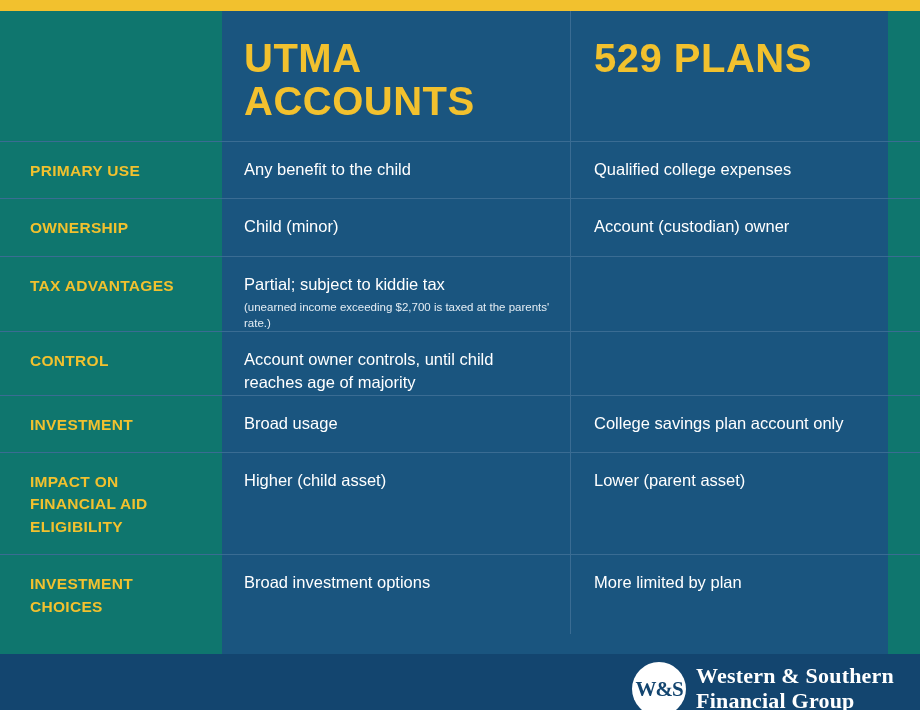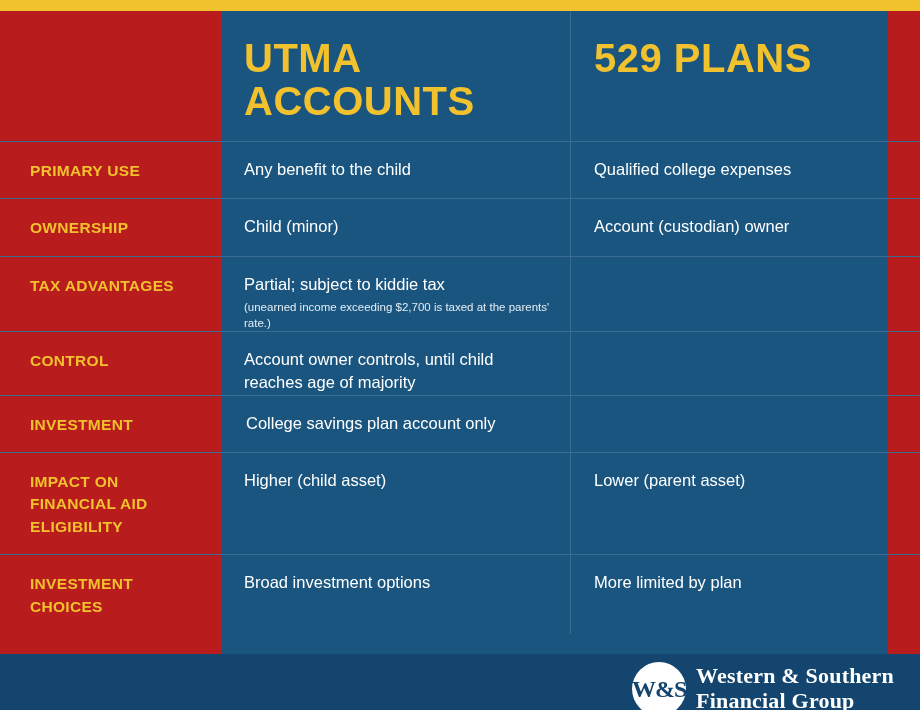--- a/index.html
+++ b/index.html
@@ -10,21 +10,21 @@
     width: 920px;
     height: 710px;
     background: #13456f;
     font-family: "Liberation Sans", sans-serif;
     overflow: hidden;
   }
   .page {
     position: relative;
     width: 920px;
     height: 710px;
-    background: #b91c1c;
+    background: #0f766e;
   }
   .top-bar {
     position: absolute;
     top: 0;
     left: 0;
     width: 920px;
     height: 11px;
     background: #f2c12e;
   }
   .band {
@@ -136,21 +136,21 @@
     border-radius: 50%;
     background: #ffffff;
     display: flex;
     align-items: center;
     justify-content: center;
     margin-right: 10px;
   }
   .logo-mark span {
     color: #13456f;
     font-family: "Liberation Serif", serif;
-    font-size: 24px;
+    font-size: 21px;
     font-weight: bold;
     letter-spacing: -1px;
   }
   .logo-text {
     color: #ffffff;
     font-family: "Liberation Serif", serif;
     line-height: 1.12;
   }
   .logo-text .l1 {
     font-size: 22px;
@@ -238,20 +238,23 @@
       <div class="col-a">
         <div class="cell-text">Account owner controls, until child reaches age of majority</div>
       </div>
       <div class="vline"></div>
     </div>
 
     <div class="row">
       <div class="col-label">
         <div class="row-label">INVESTMENT</div>
       </div>
+      <div class="col-a">
+        <div class="cell-text">Broad usage</div>
+      </div>
       <div class="col-b">
         <div class="cell-text">College savings plan account only</div>
       </div>
       <div class="vline"></div>
     </div>
 
     <div class="row">
       <div class="col-label">
         <div class="row-label">IMPACT ON FINANCIAL AID ELIGIBILITY</div>
       </div>

